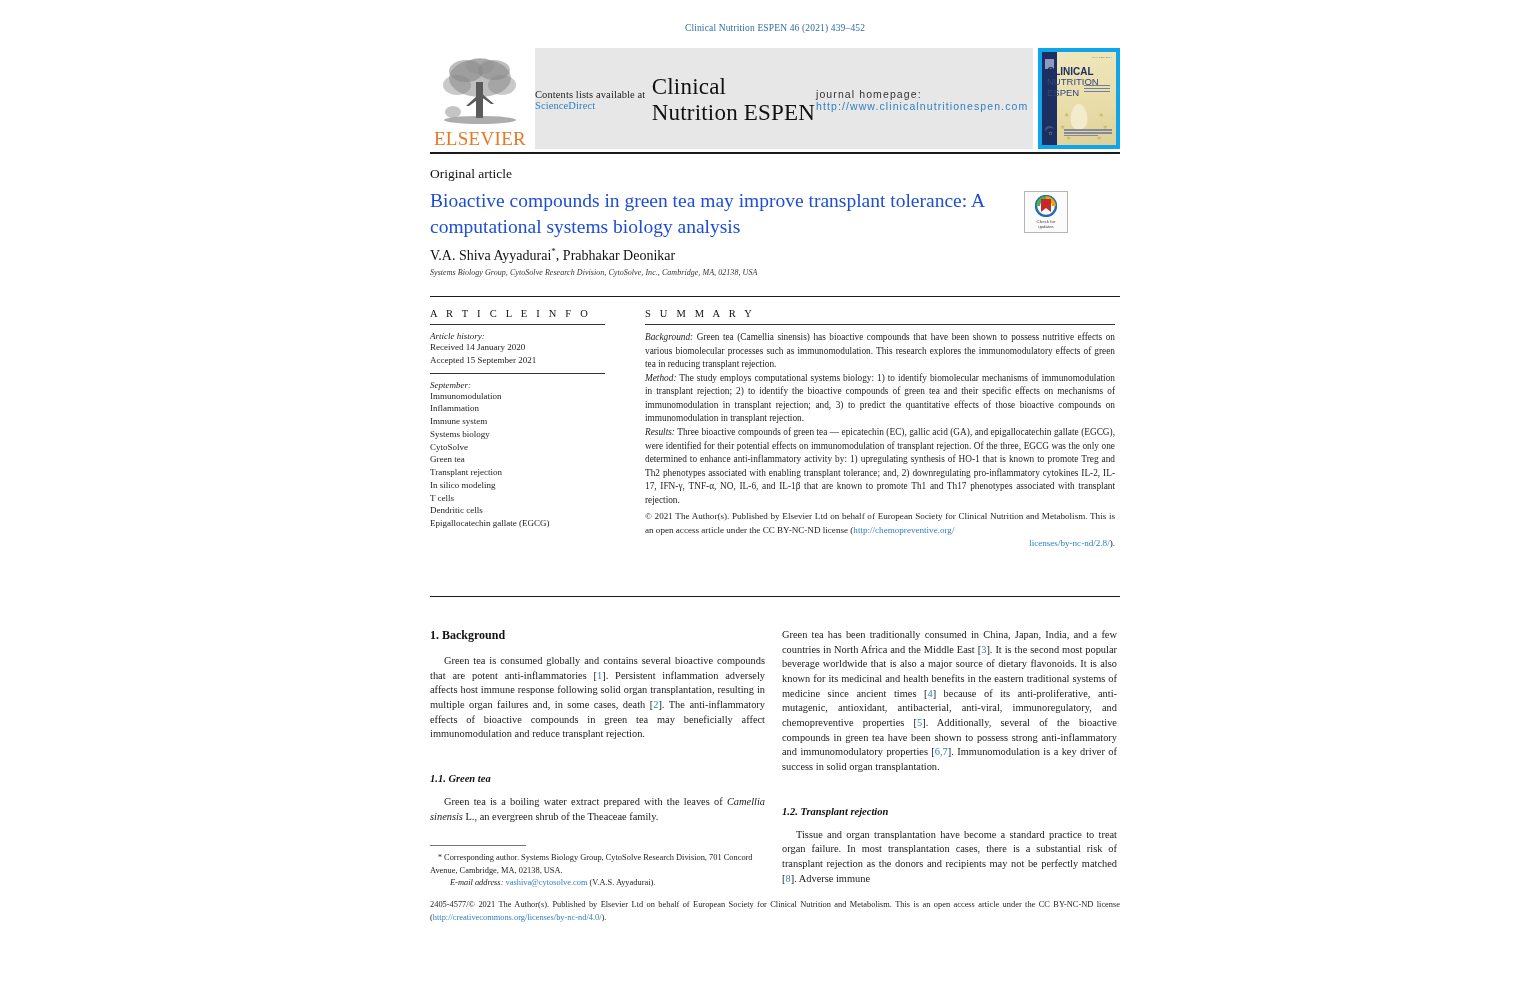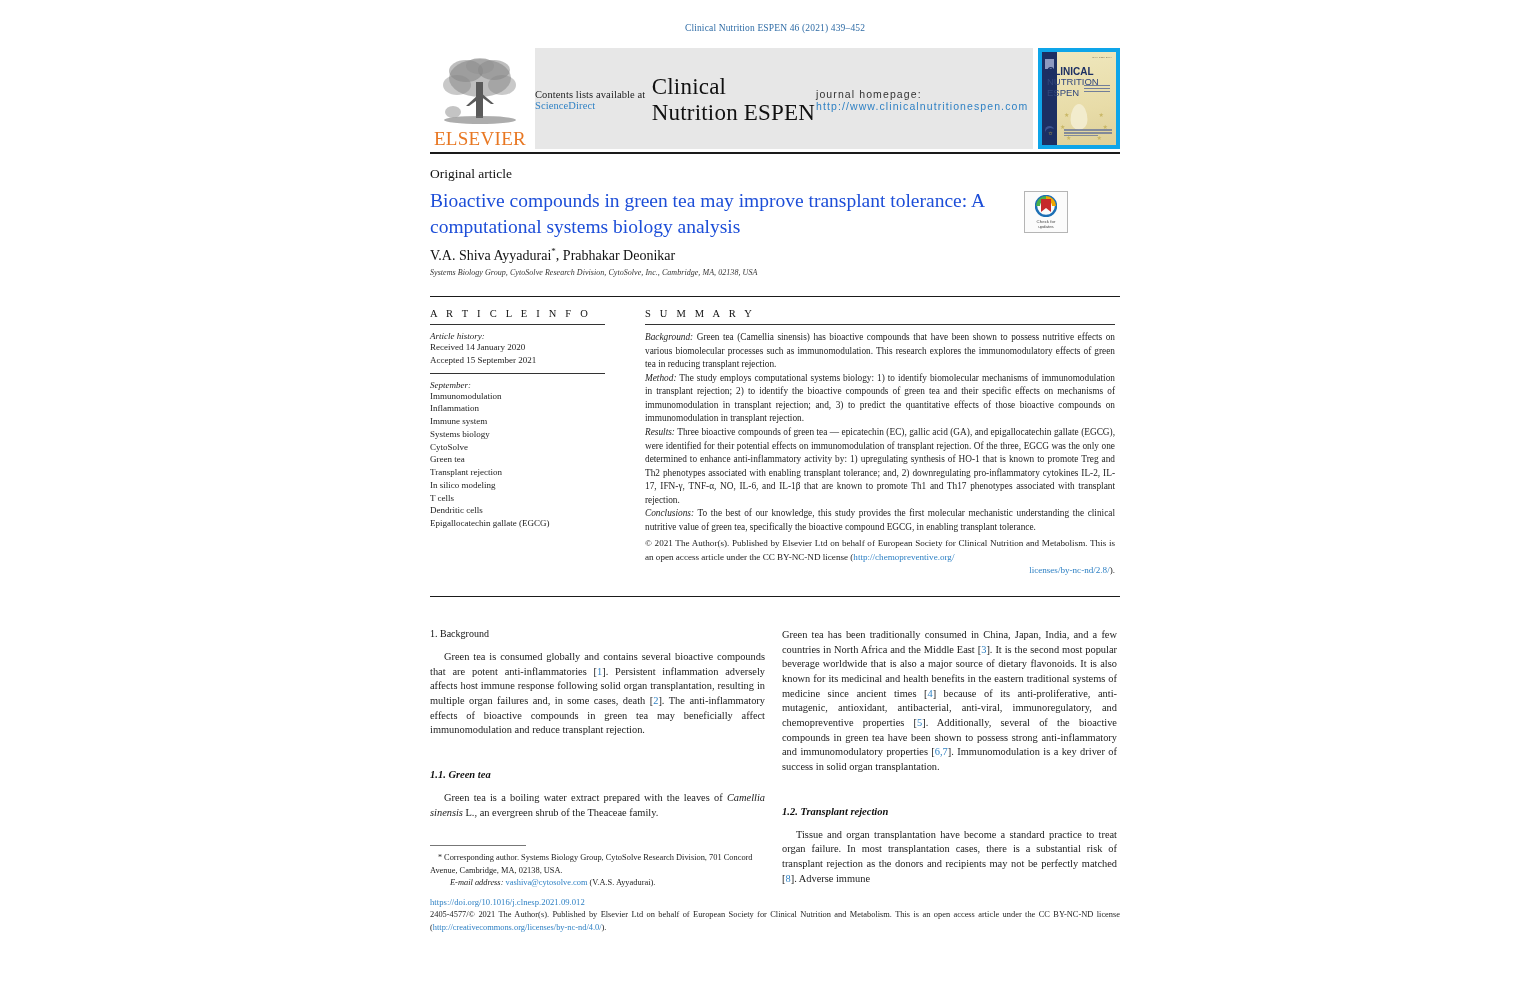--- a/index.html
+++ b/index.html
@@ -343,22 +343,22 @@
     top: 628px;
     width: 335px;
   }
   .body-right {
     position: absolute;
     left: 782px;
     top: 628px;
     width: 335px;
   }
   .h2 {
-    font-size: 10px;
-    font-weight: normal;
+    font-size: 12px;
+    font-weight: bold;
     color: #111;
     margin: 0 0 11px 0;
   }
   .h3 {
     font-size: 10.5px;
     font-style: italic;
     color: #111;
     margin: 0 0 11px 0;
   }
   .para {
@@ -555,21 +555,20 @@
   <div class="sum-col">
     <div class="sec-head">S U M M A R Y</div>
     <hr class="hr-sec">
 
     <p class="summary-p"><span class="lbl">Background:</span><span> Green tea (Camellia sinensis) has bioactive compounds that have been shown to possess nutritive effects on various biomolecular processes such as immunomodulation. This research explores the immunomodulatory effects of green tea in reducing transplant rejection.</span></p>
 
     <p class="summary-p"><span class="lbl">Method:</span><span> The study employs computational systems biology: 1) to identify biomolecular mechanisms of immunomodulation in transplant rejection; 2) to identify the bioactive compounds of green tea and their specific effects on mechanisms of immunomodulation in transplant rejection; and, 3) to predict the quantitative effects of those bioactive compounds on immunomodulation in transplant rejection.</span></p>
 
     <p class="summary-p"><span class="lbl">Results:</span><span> Three bioactive compounds of green tea — epicatechin (EC), gallic acid (GA), and epigallocatechin gallate (EGCG), were identified for their potential effects on immunomodulation of transplant rejection. Of the three, EGCG was the only one determined to enhance anti-inflammatory activity by: 1) upregulating synthesis of HO-1 that is known to promote Treg and Th2 phenotypes associated with enabling transplant tolerance; and, 2) downregulating pro-inflammatory cytokines IL-2, IL-17, IFN-γ, TNF-α, NO, IL-6, and IL-1β that are known to promote Th1 and Th17 phenotypes associated with transplant rejection.</span></p>
 
-    <p class="summary-p"><span class="lbl">Conclusions:</span><span> To the best of our knowledge, this study provides the first molecular mechanistic understanding the clinical nutritive value of green tea, specifically the bioactive compound EGCG, in enabling transplant tolerance.</span></p>
 
     <p class="copyright-p"><span>© 2021 The Author(s). Published by Elsevier Ltd on behalf of European Society for Clinical Nutrition and Metabolism. This is an open access article under the CC BY-NC-ND license (</span><a class="lic-link" href="#">http://chemopreventive.org/</a><span class="lic-tail"><a class="lic-link" href="#">licenses/by-nc-nd/2.8/</a><span>).</span></span></p>
   </div>
 
   <div class="body-left">
     <h2 class="h2">1.  Background</h2>
     <p class="para"><span>Green tea is consumed globally and contains several bioactive compounds that are potent anti-inflammatories [</span><span class="ref">1</span><span>]. Persistent inflammation adversely affects host immune response following solid organ transplantation, resulting in multiple organ failures and, in some cases, death [</span><span class="ref">2</span><span>]. The anti-inflammatory effects of bioactive compounds in green tea may beneficially affect immunomodulation and reduce transplant rejection.</span></p>
 
     <div class="spacer-h3"></div>
     <h3 class="h3">1.1.  Green tea</h3>
@@ -584,17 +583,16 @@
     <p class="para"><span>Tissue and organ transplantation have become a standard practice to treat organ failure. In most transplantation cases, there is a substantial risk of transplant rejection as the donors and recipients may not be perfectly matched [</span><span class="ref">8</span><span>]. Adverse immune</span></p>
   </div>
 
   <div class="footnote">
     <hr class="footnote-rule">
     <p class="footnote-text"><span class="star">*</span><span> Corresponding author. Systems Biology Group, CytoSolve Research Division, 701 Concord Avenue, Cambridge, MA, 02138, USA.</span></p>
     <p class="footnote-email"><i>E-mail address:</i> <a class="mail-link" href="#">vashiva@cytosolve.com</a> <span>(V.A.S. Ayyadurai).</span></p>
   </div>
 
   <div class="page-footer">
-    <a class="doi-link" href="#">https://doi.org/10.1016/j.clnesp.2021.09.012</a>
     <p class="issn-line"><span>2405-4577/© 2021 The Author(s). Published by Elsevier Ltd on behalf of European Society for Clinical Nutrition and Metabolism. This is an open access article under the CC BY-NC-ND license (</span><a href="#">http://creativecommons.org/licenses/by-nc-nd/4.0/</a><span>).</span></p>
   </div>
 
 </div>
 
 </body></html>

